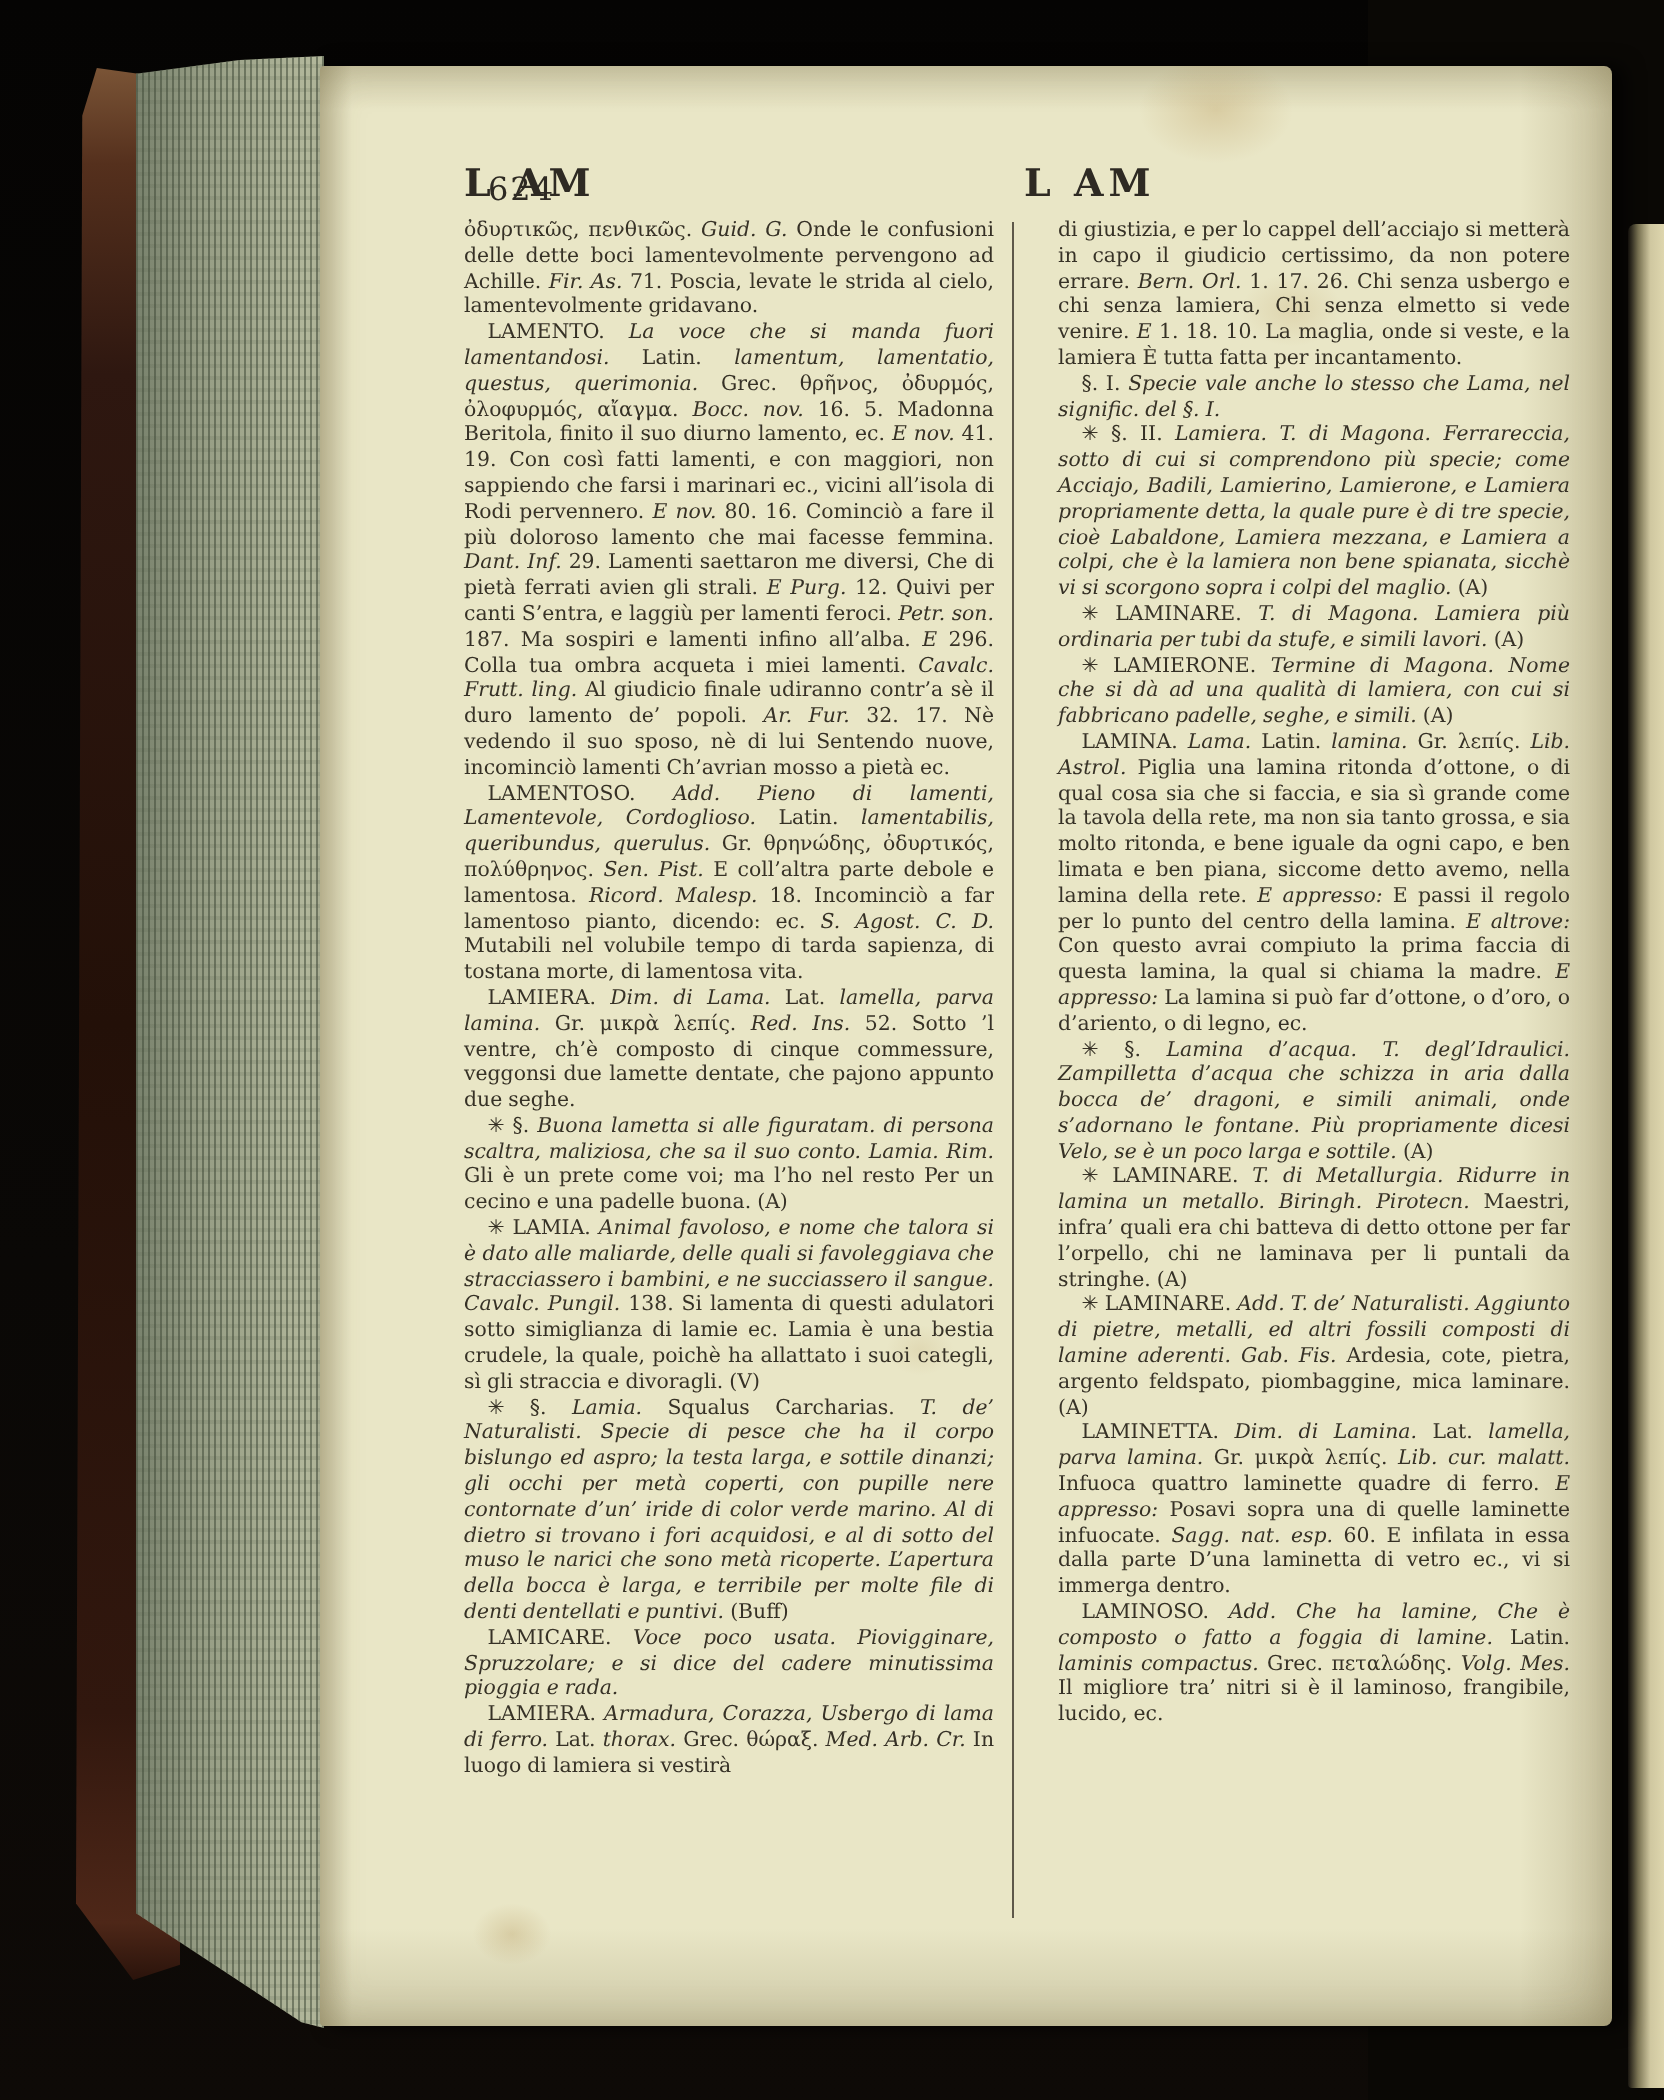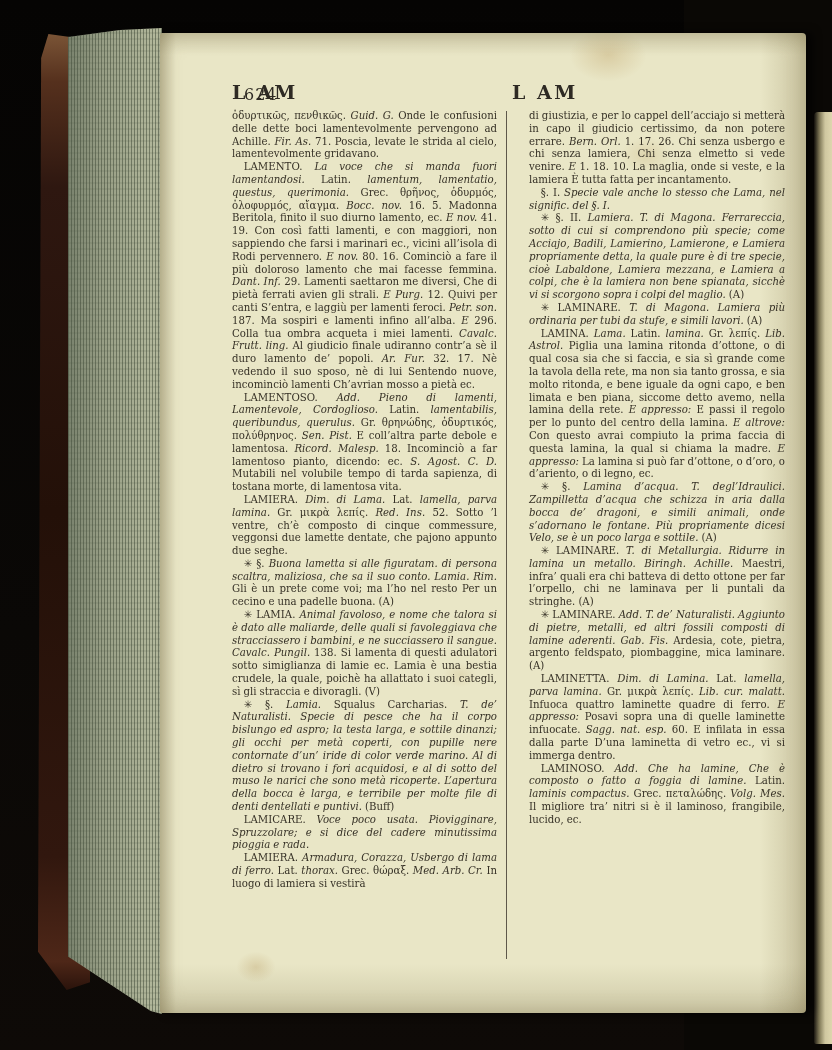--- a/index.html
+++ b/index.html
@@ -85,22 +85,23 @@
           <p><span>✳ §. </span><i>Lamia.</i><span> Squalus Carcharias. </span><i>T. de’ Naturalisti. Specie di pesce che ha il corpo bislungo ed aspro; la testa larga, e sottile dinanzi; gli occhi per metà coperti, con pupille nere contornate d’un’ iride di color verde marino. Al di dietro si trovano i fori acquidosi, e al di sotto del muso le narici che sono metà ricoperte. L’apertura della bocca è larga, e terribile per molte file di denti dentellati e puntivi.</i><span> (Buff)</span></p>
           <p><span>LAMICARE. </span><i>Voce poco usata. Piovigginare, Spruzzolare; e si dice del cadere minutissima pioggia e rada.</i></p>
           <p><span>LAMIERA. </span><i>Armadura, Corazza, Usbergo di lama di ferro.</i><span> Lat. </span><i>thorax.</i><span> Grec. θώραξ. </span><i>Med. Arb. Cr.</i><span> In luogo di lamiera si vestirà</span></p>
         </div>
       <div class="divider"></div>
       <div class="col col-right">
           <p class="cont"><span>di giustizia, e per lo cappel dell’acciajo si metterà in capo il giudicio certissimo, da non potere errare. </span><i>Bern. Orl.</i><span> 1. 17. 26. Chi senza usbergo e chi senza lamiera, Chi senza elmetto si vede venire. </span><i>E</i><span> 1. 18. 10. La maglia, onde si veste, e la lamiera È tutta fatta per incantamento.</span></p>
           <p><span>§. I. </span><i>Specie vale anche lo stesso che Lama, nel signific. del §. I.</i></p>
           <p><span>✳ §. II. </span><i>Lamiera. T. di Magona. Ferrareccia, sotto di cui si comprendono più specie; come Acciajo, Badili, Lamierino, Lamierone, e Lamiera propriamente detta, la quale pure è di tre specie, cioè Labaldone, Lamiera mezzana, e Lamiera a colpi, che è la lamiera non bene spianata, sicchè vi si scorgono sopra i colpi del maglio.</i><span> (A)</span></p>
           <p><span>✳ LAMINARE. </span><i>T. di Magona. Lamiera più ordinaria per tubi da stufe, e simili lavori.</i><span> (A)</span></p>
+          <p><span>✳ LAMIERONE. </span><i>Termine di Magona. Nome che si dà ad una qualità di lamiera, con cui si fabbricano padelle, seghe, e simili.</i><span> (A)</span></p>
           <p><span>LAMINA. </span><i>Lama.</i><span> Latin. </span><i>lamina.</i><span> Gr. λεπίς. </span><i>Lib. Astrol.</i><span> Piglia una lamina ritonda d’ottone, o di qual cosa sia che si faccia, e sia sì grande come la tavola della rete, ma non sia tanto grossa, e sia molto ritonda, e bene iguale da ogni capo, e ben limata e ben piana, siccome detto avemo, nella lamina della rete. </span><i>E appresso:</i><span> E passi il regolo per lo punto del centro della lamina. </span><i>E altrove:</i><span> Con questo avrai compiuto la prima faccia di questa lamina, la qual si chiama la madre. </span><i>E appresso:</i><span> La lamina si può far d’ottone, o d’oro, o d’ariento, o di legno, ec.</span></p>
           <p><span>✳ §. </span><i>Lamina d’acqua. T. degl’Idraulici. Zampilletta d’acqua che schizza in aria dalla bocca de’ dragoni, e simili animali, onde s’adornano le fontane. Più propriamente dicesi Velo, se è un poco larga e sottile.</i><span> (A)</span></p>
-          <p><span>✳ LAMINARE. </span><i>T. di Metallurgia. Ridurre in lamina un metallo.</i><span> </span><i>Biringh. Achille.</i><span> Maestri, infra’ quali era chi batteva di detto ottone per far l’orpello, chi ne laminava per li puntali da stringhe. (A)</span></p>
+          <p><span>✳ LAMINARE. </span><i>T. di Metallurgia. Ridurre in lamina un metallo.</i><span> </span><i>Biringh. Pirotecn.</i><span> Maestri, infra’ quali era chi batteva di detto ottone per far l’orpello, chi ne laminava per li puntali da stringhe. (A)</span></p>
           <p><span>✳ LAMINARE. </span><i>Add. T. de’ Naturalisti. Aggiunto di pietre, metalli, ed altri fossili composti di lamine aderenti.</i><span> </span><i>Gab. Fis.</i><span> Ardesia, cote, pietra, argento feldspato, piombaggine, mica laminare. (A)</span></p>
           <p><span>LAMINETTA. </span><i>Dim. di Lamina.</i><span> Lat. </span><i>lamella, parva lamina.</i><span> Gr. μικρὰ λεπίς. </span><i>Lib. cur. malatt.</i><span> Infuoca quattro laminette quadre di ferro. </span><i>E appresso:</i><span> Posavi sopra una di quelle laminette infuocate. </span><i>Sagg. nat. esp.</i><span> 60. E infilata in essa dalla parte D’una laminetta di vetro ec., vi si immerga dentro.</span></p>
           <p><span>LAMINOSO. </span><i>Add. Che ha lamine, Che è composto o fatto a foggia di lamine.</i><span> Latin. </span><i>laminis compactus.</i><span> Grec. πεταλώδης. </span><i>Volg. Mes.</i><span> Il migliore tra’ nitri si è il laminoso, frangibile, lucido, ec.</span></p>
         </div>
     </div>
   </div>
 </div>
 
 </body></html>

